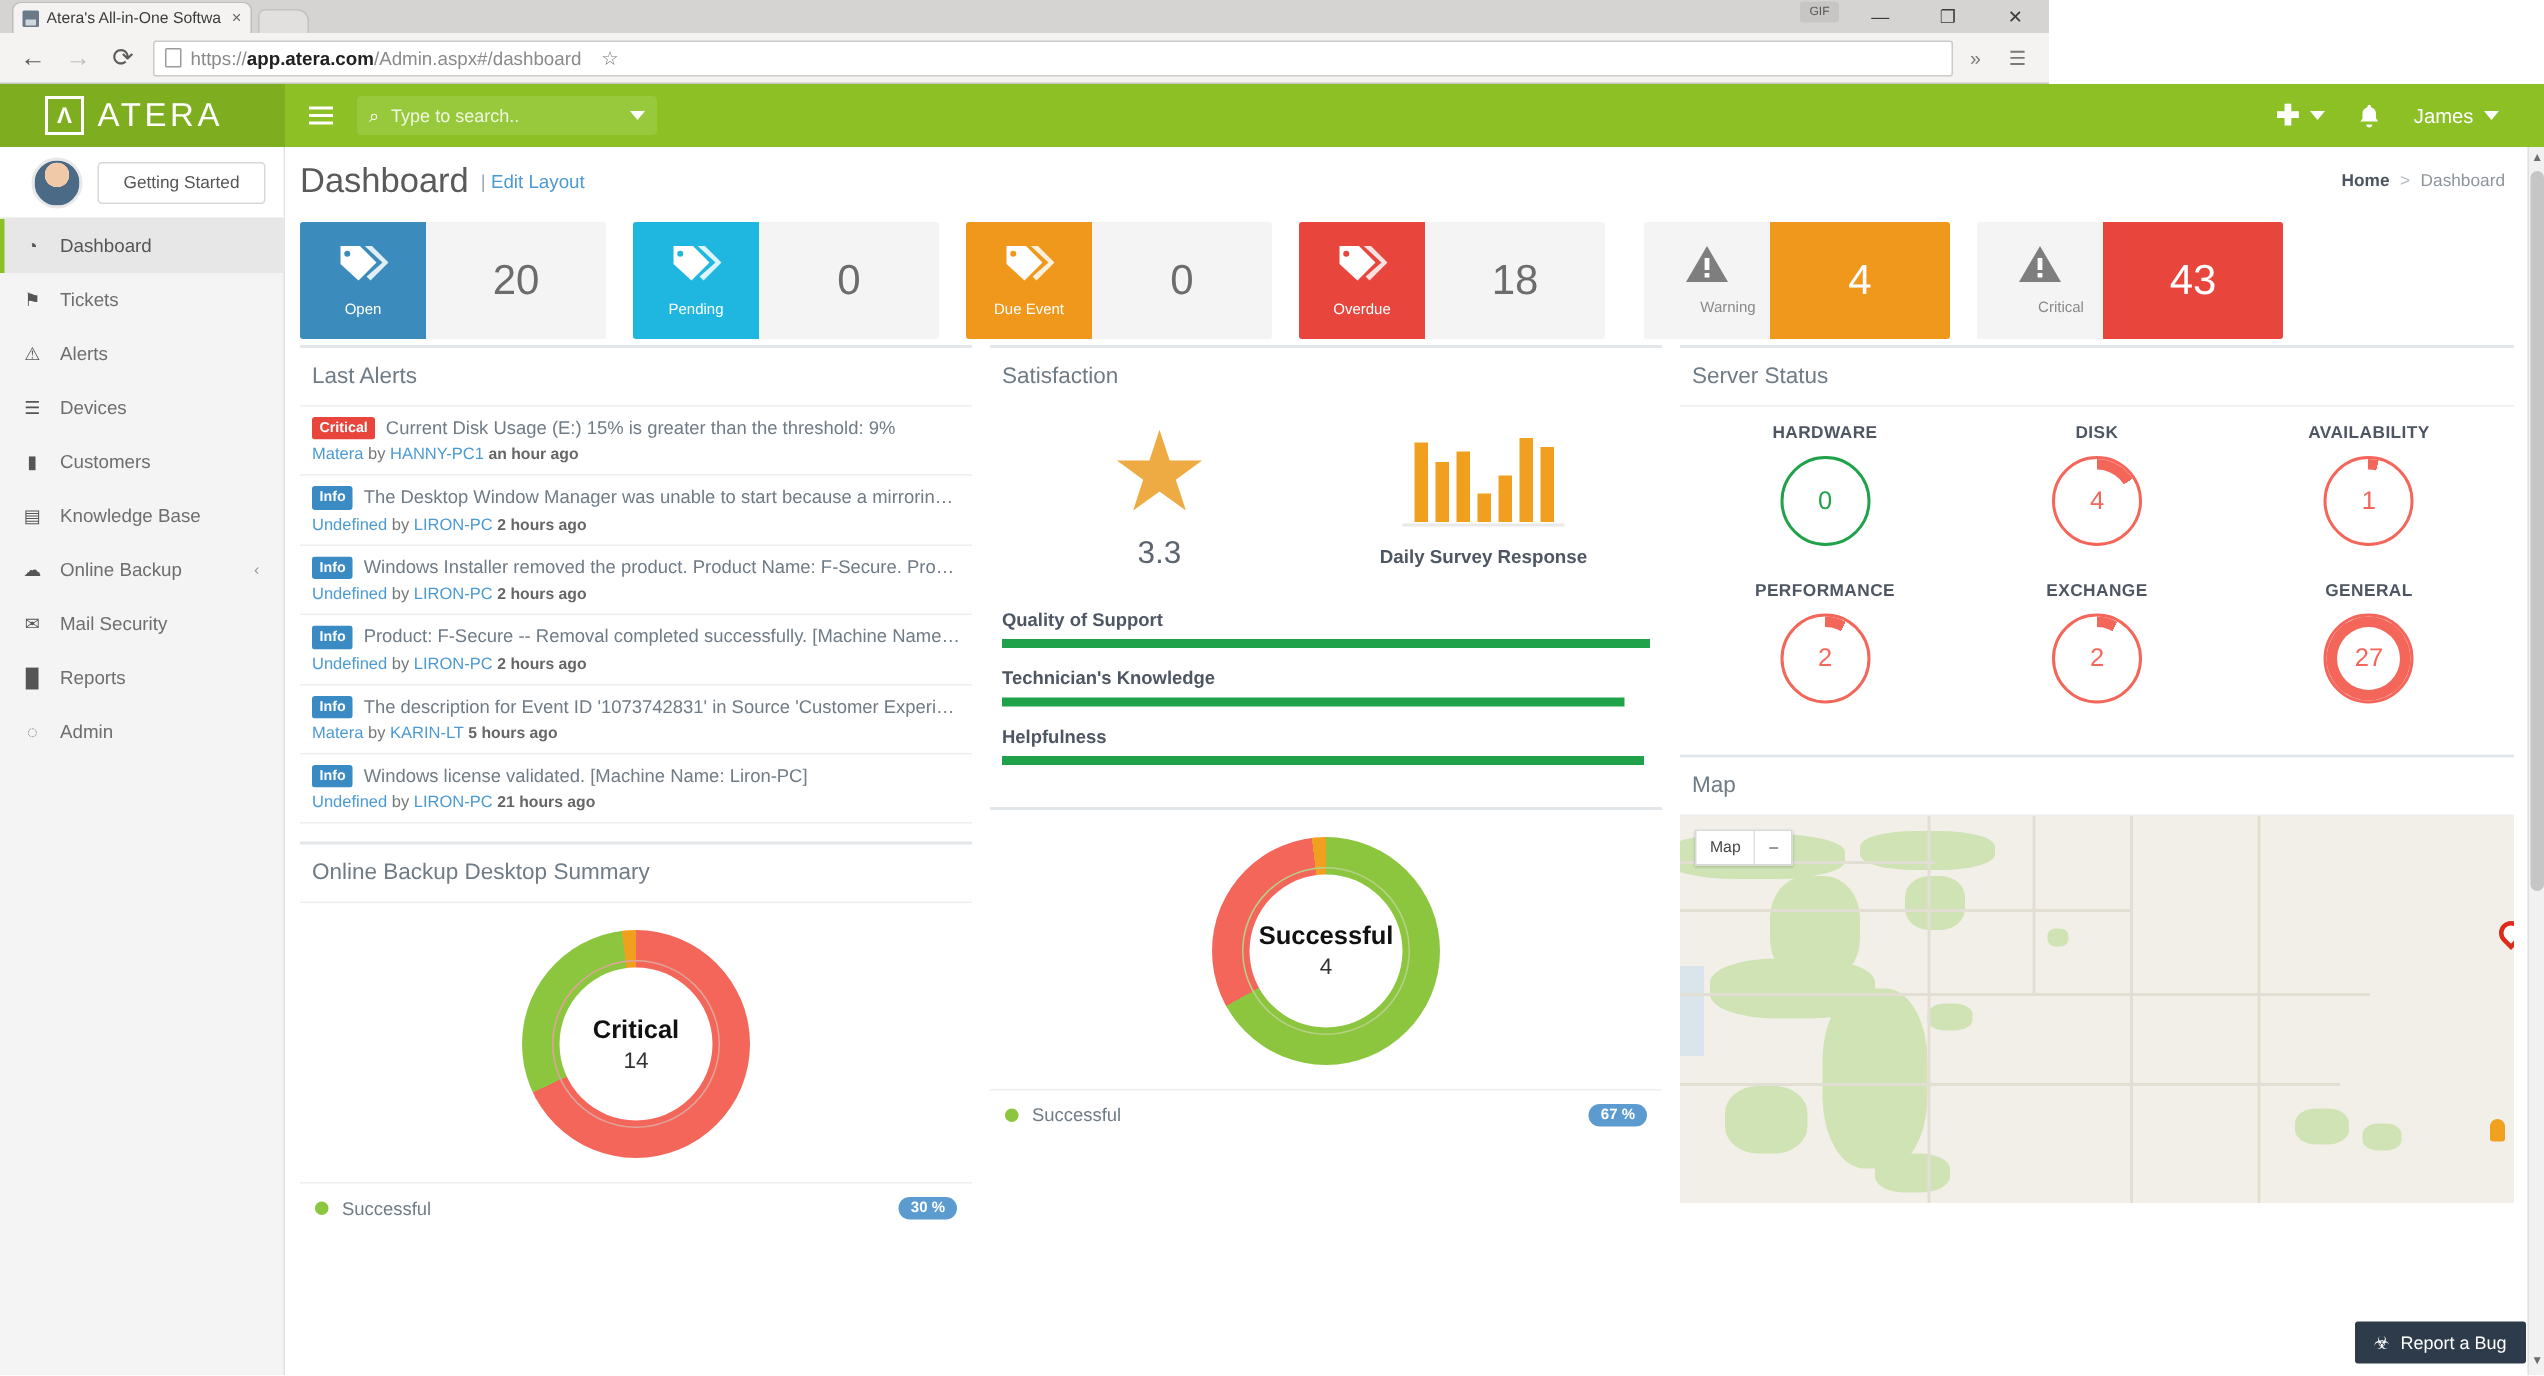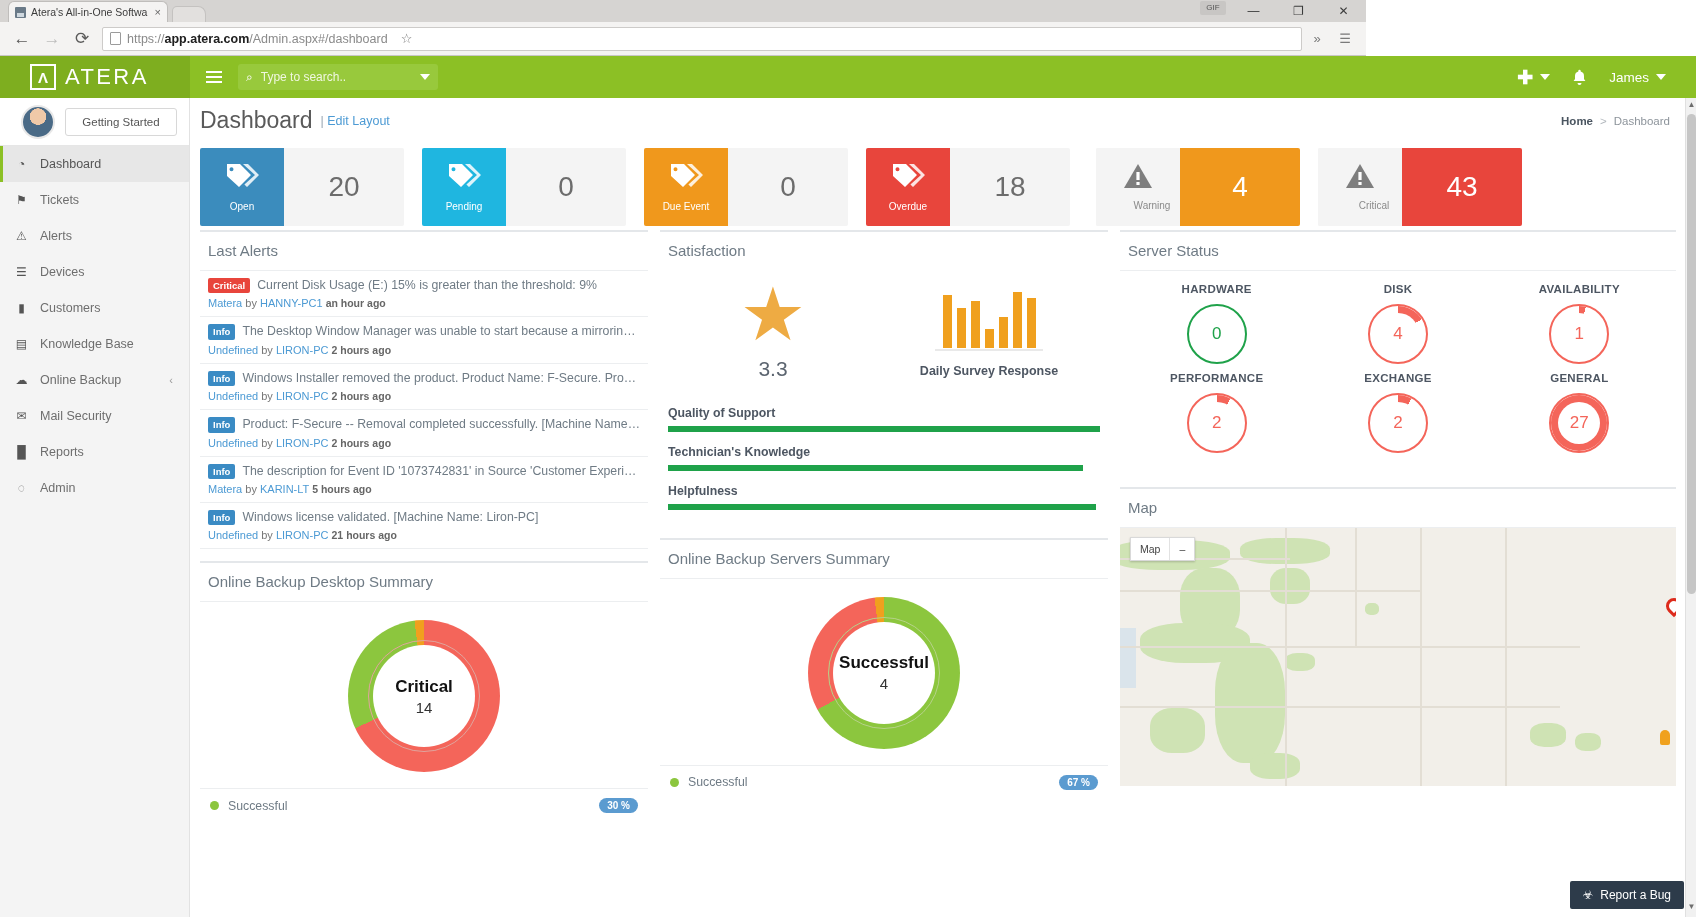--- a/index.html
+++ b/index.html
@@ -128,21 +128,21 @@
   .minibars { height: 64px; display: flex; align-items: flex-end; gap: 5px; }
   .minibars i { display: block; width: 9px; background: #f0a01e; }
   .minibars-base { width: 108px; height: 2px; background: #e9e9e9; margin-top: 1px; }
   .sat-caption { font-size: 12.5px; font-weight: 700; color: #4d5662; margin-top: 13px; }
   .sat-metrics { padding: 8px 8px 16px 8px; }
   .metric-label { font-size: 12.3px; font-weight: 700; color: #4d5662; margin-top: 13px; }
   .metric-track { height: 6px; background: #fff; margin-top: 6px; }
   .metric-fill { height: 6px; background: #1fa24a; }
 
   
-  .srv-grid { display: grid; grid-template-columns: repeat(3, 1fr); row-gap: 8px; padding: 12px 6px 22px 6px; justify-items: center; }
+  .srv-grid { display: grid; grid-template-columns: repeat(3, 1fr); row-gap: 24px; padding: 12px 6px 22px 6px; justify-items: center; }
   .srv-cell { display: flex; flex-direction: column; align-items: center; }
   .srv-label { font-size: 11.5px; font-weight: 700; color: #4d5662; letter-spacing: .3px; }
   .donut { width: 60px; height: 60px; border-radius: 50%; margin-top: 9px; display: flex; align-items: center; justify-content: center; font-size: 17px; position: relative; }
   .donut .ring { position: absolute; inset: 0; border-radius: 50%; }
   .donut .num { position: relative; z-index: 2; }
 
   
   .bk-wrap { display: flex; justify-content: center; padding: 18px 0 16px 0; }
   .bk-donut { width: 152px; height: 152px; border-radius: 50%; position: relative; display: flex; align-items: center; justify-content: center; }
   .bk-hole { position: absolute; width: 102px; height: 102px; border-radius: 50%; background: #fff; z-index: 2; }
@@ -476,21 +476,20 @@
               <div>
                 <div class="metric-label">Helpfulness</div>
                 <div class="metric-track">
                   <div class="metric-fill" style="width:99%"></div>
                 </div>
               </div>
             </div>
         </div>
 
         <div class="panel">
-          <div class="panel-title">Online Backup Servers Summary</div>
           <div class="bk-wrap">
             <div class="bk-donut" id="donut-servers" style="background: conic-gradient(rgb(140, 198, 62) 0deg, rgb(140, 198, 62) 241.2deg, rgb(244, 101, 90) 241.2deg, rgb(244, 101, 90) 352.8deg, rgb(240, 160, 30) 352.8deg, rgb(240, 160, 30) 360deg);">
               <div class="bk-hole"></div>
               <div class="bk-inner-ring" style="border-color:#b6d289"></div>
               <div class="bk-text">
                 <div class="bk-t1">Successful</div>
                 <div class="bk-t2">4</div>
               </div>
             </div>
           </div>

